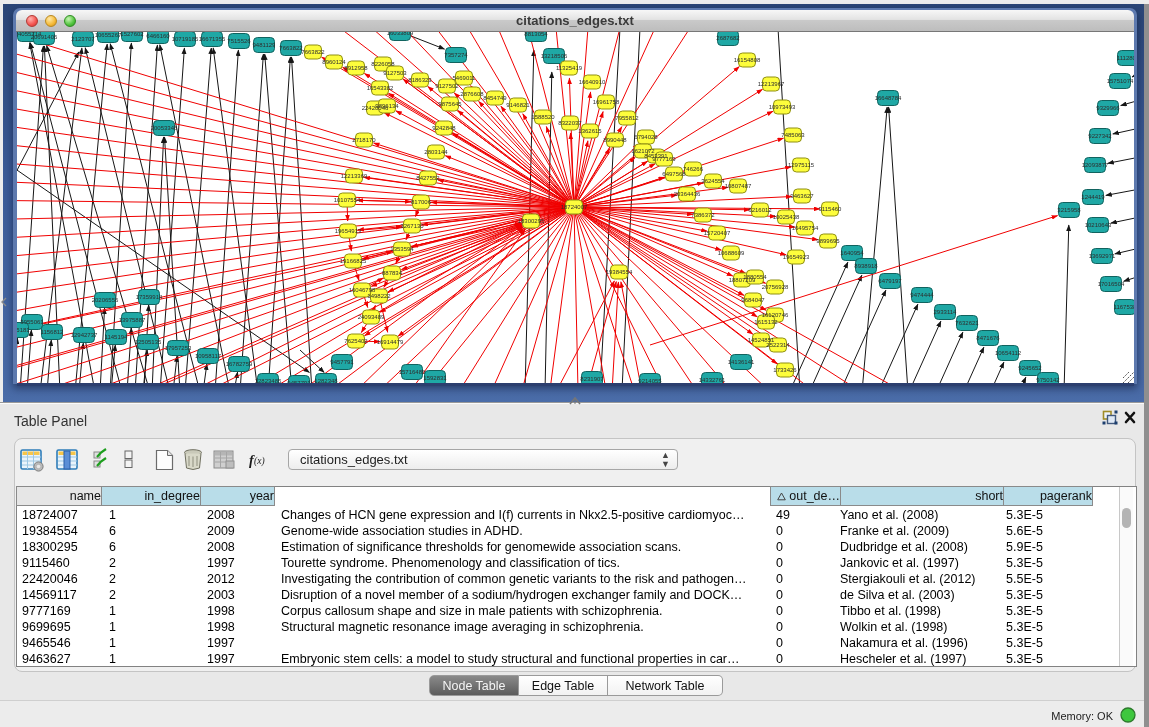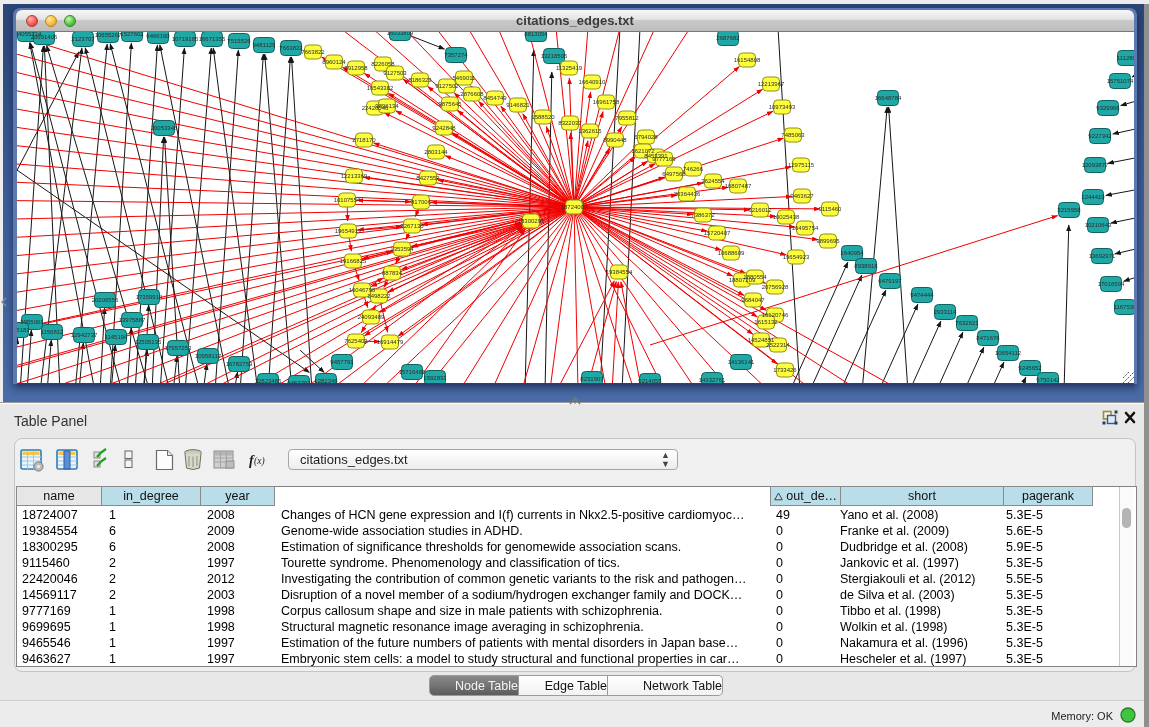--- a/index.html
+++ b/index.html
@@ -7,29 +7,29 @@
 #frame{position:absolute;left:10px;top:4px;width:1124px;height:376px;background:#5d79ae;border-radius:7px 7px 0 0;box-shadow:0 4px 9px rgba(8,14,40,.55)}
 #titlebar{position:absolute;left:13px;top:6px;width:1118px;height:22px;border-radius:6px 6px 0 0;background:linear-gradient(180deg,#f7f7f7 0%,#e3e3e3 45%,#c9c9c9 50%,#bdbdbd 100%);border-bottom:1px solid #777;text-align:center;font-size:13px;font-weight:bold;color:#3a3a3a;line-height:21px}
 .tl{position:absolute;top:11px;width:12px;height:12px;border-radius:50%}
 #canvas{position:absolute;left:14px;top:28px;width:1117px;height:351px;background:#fff;overflow:hidden}
 #tpanel{position:absolute;left:0;top:402px;width:1149px;height:325px;background:#e8e8e8;border-top:1px solid #999;box-shadow:inset 0 1px 0 #fafafa}
 #tphead{position:absolute;left:14px;top:10px;font-size:14px;color:#333}
 #inner{position:absolute;left:14px;top:35px;width:1122px;height:234px;background:#f0f0f0;border:1px solid #c4c4c4;border-radius:8px}
 #combo{position:absolute;left:288px;top:449px;width:390px;height:21px;border:1px solid #a6a6a6;border-radius:4px;background:linear-gradient(180deg,#ffffff,#ededed);font-size:13px;color:#222;line-height:19px;padding-left:11px}
 #combo .arr{position:absolute;right:7px;top:1px;font-size:9px;color:#444;line-height:9px}
 #table{position:absolute;left:16px;top:486px;width:1121px;height:181px;background:#fff;border:1px solid #828282}
-.hd{position:absolute;top:486px;height:20px;border:1px solid #8a8a8a;background:#b9dde9;font-size:12.5px;color:#111;text-align:center;line-height:19px}
+.hd{position:absolute;top:486px;height:20px;border:1px solid #8a8a8a;background:#b9dde9;font-size:12.5px;color:#111;text-align:right;line-height:19px}
 .trow{position:absolute;left:17px;width:1100px;height:16px;font-size:12.5px;color:#000;white-space:nowrap}
 .trow span{position:absolute;top:0;line-height:16px}
 .c0{left:5px} .c1{left:92px} .c2{left:190px} .c3{left:264px} .c4{left:759px}
 .c5{left:823px;width:163px;} .c6{left:989px}
 #sbar{position:absolute;left:1119px;top:487px;width:14px;height:179px;background:#fafafa;border-left:1px solid #c8c8c8}
 #sthumb{position:absolute;left:2px;top:21px;width:9px;height:20px;background:#b4b4b4;border-radius:5px}
 #tabs{position:absolute;left:429px;top:675px;height:21px;font-size:12.5px}
-.seg{position:absolute;top:0;height:21px;line-height:20px;text-align:right;border:1px solid #9a9a9a}
+.seg{position:absolute;top:0;height:21px;line-height:20px;text-align:center;border:1px solid #9a9a9a}
 #statusbar{position:absolute;left:0;top:700px;width:1149px;height:27px;background:#ececec;border-top:1px solid #cfcfcf;font-size:11px;color:#222}
 #rstrip{position:absolute;right:0;top:4px;width:5px;height:723px;background:#8f8f8f}
 </style></head><body>
 <div id="page">
 <div id="desk">
  <div id="frame"></div>
  <div id="titlebar">citations_edges.txt</div>
  <div class="tl" style="left:23px;background:radial-gradient(circle at 35% 30%,#ffb3af,#f4534f 60%,#c03834);border:1px solid #b33934"></div>
  <div class="tl" style="left:42px;background:radial-gradient(circle at 35% 30%,#ffe9a8,#f5b935 60%,#c68a1e);border:1px solid #b9881f"></div>
  <div class="tl" style="left:61px;background:radial-gradient(circle at 35% 30%,#c8f5b5,#52c43e 60%,#2f9423);border:1px solid #2f8d22"></div>
@@ -697,21 +697,20 @@
       <span class="c2">1998</span>
       <span class="c3">Structural magnetic resonance image averaging in schizophrenia.</span>
       <span class="c4">0</span>
       <span class="c5">Wolkin et al. (1998)</span>
       <span class="c6">5.3E-5</span>
     </div>
 <div class="trow" style="top:635px">
       <span class="c0">9465546</span>
       <span class="c1">1</span>
       <span class="c2">1997</span>
-      <span class="c3">Estimation of the future numbers of patients with mental disorders in Japan base…</span>
       <span class="c4">0</span>
       <span class="c5">Nakamura et al. (1996)</span>
       <span class="c6">5.3E-5</span>
     </div>
 <div class="trow" style="top:651px">
       <span class="c0">9463627</span>
       <span class="c1">1</span>
       <span class="c2">1997</span>
       <span class="c3">Embryonic stem cells: a model to study structural and functional properties in car…</span>
       <span class="c4">0</span>

